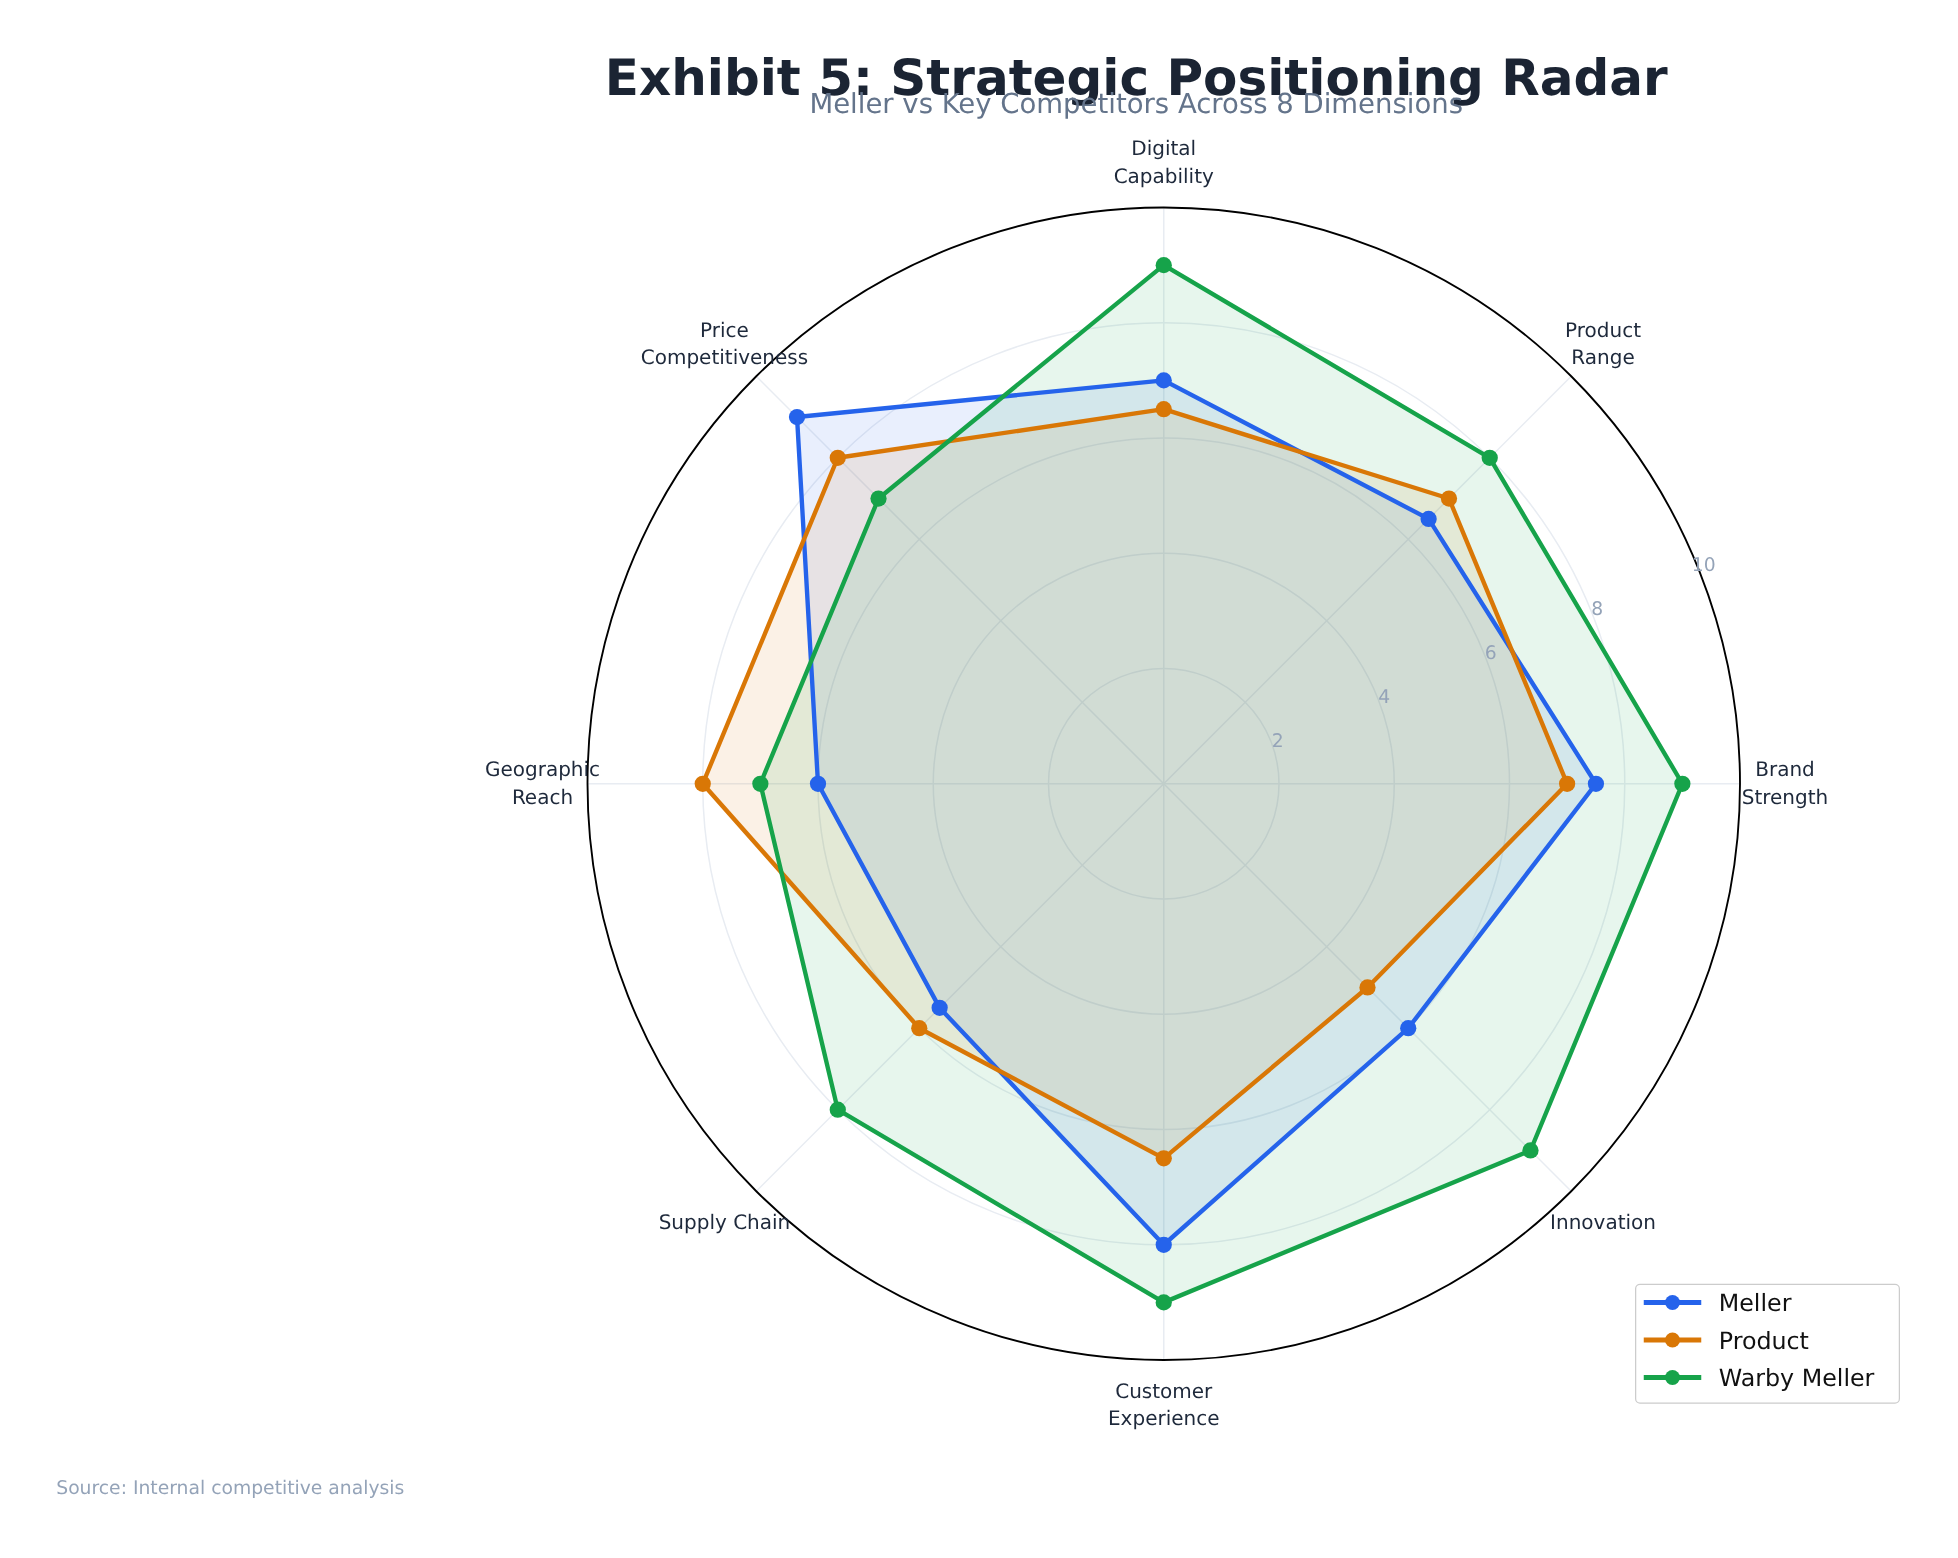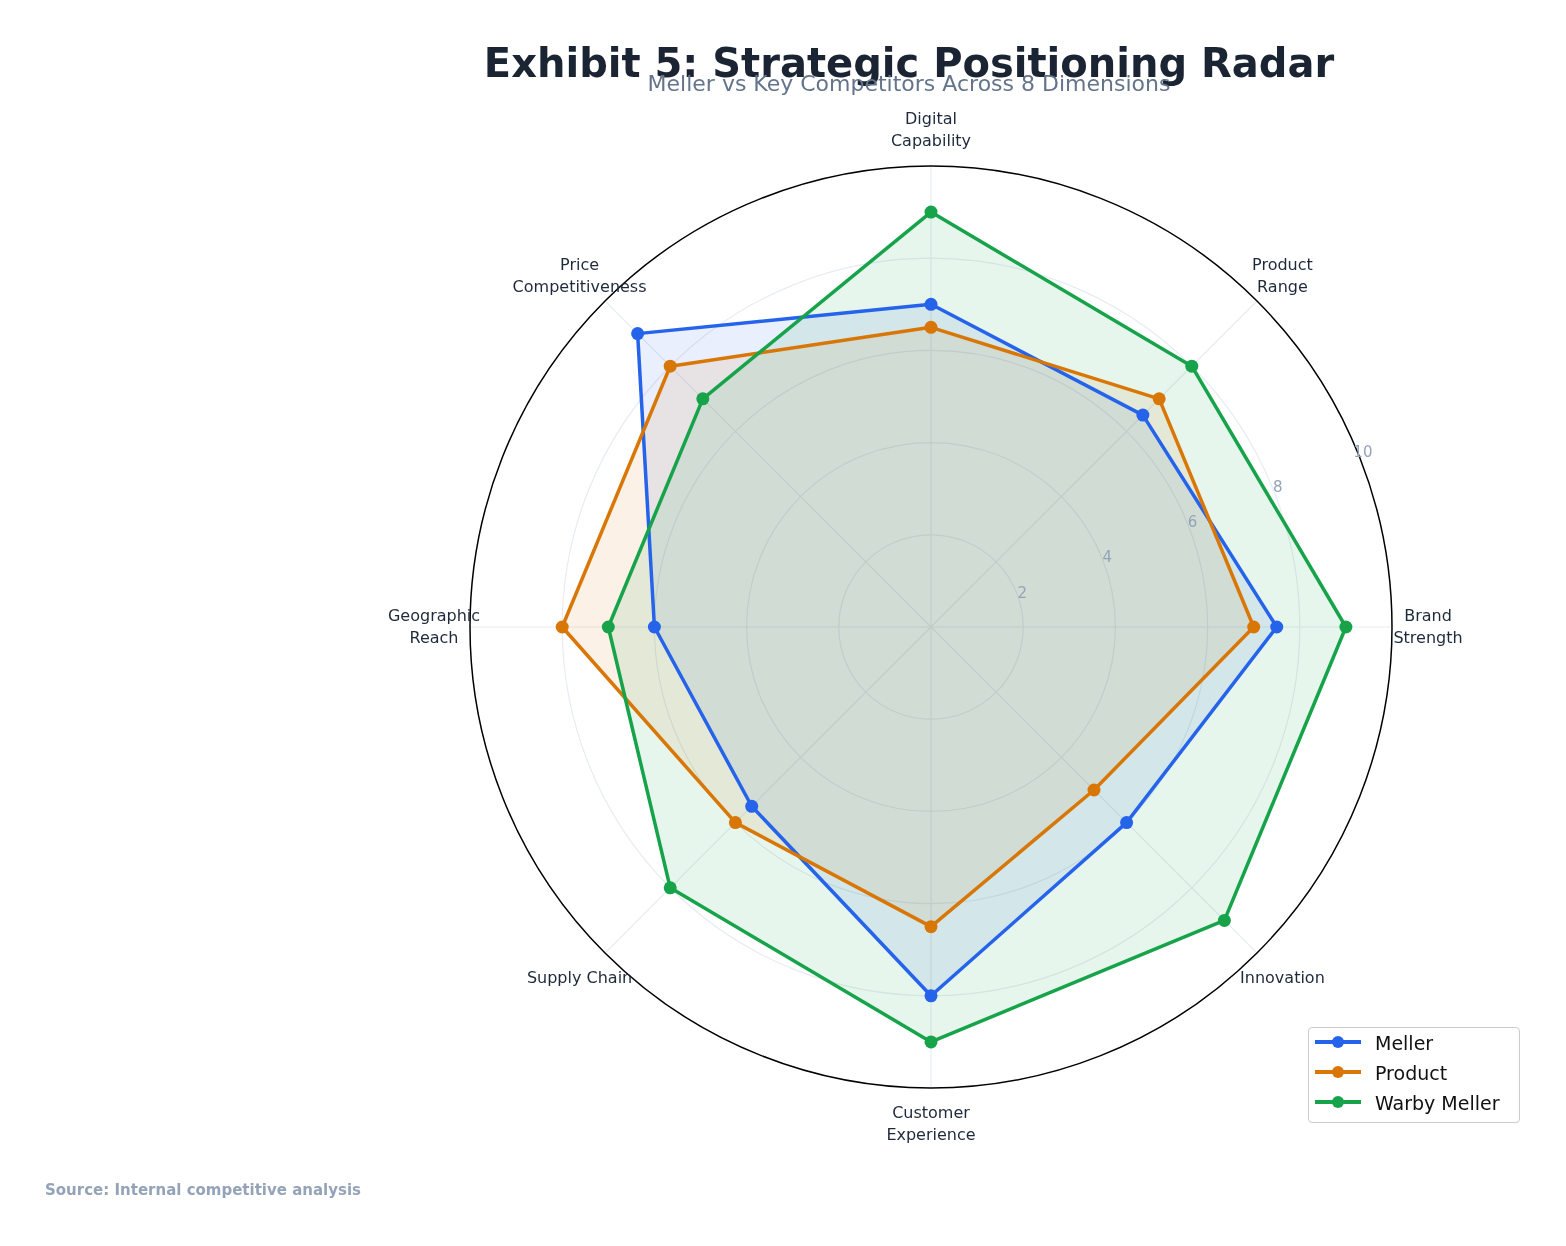--- a/index.html
+++ b/index.html
@@ -1,19 +1,19 @@
 <!DOCTYPE html>
 <html><head>
 <meta charset="utf-8">
 <style>
   html, body { margin: 0; padding: 0; background: #ffffff; }
   body { width: 1566px; height: 1246px; position: relative; overflow: hidden; font-family: "DejaVu Sans", sans-serif; }
   .title { position: absolute; left: 0; width: 1818px; top: 40px; text-align: center; font-size: 40px; font-weight: bold; color: #1b2433; }
   .subtitle { position: absolute; left: 0; width: 1818px; top: 71px; text-align: center; font-size: 22px; color: #64748b; }
-  .source { position: absolute; left: 45px; top: 1181px; font-size: 15px; color: #94a3b8; font-weight: bold; }
+  .source { position: absolute; left: 45px; top: 1181px; font-size: 15px; color: #94a3b8; }
   svg.chart { position: absolute; left: 0; top: 0; }
   .legend { position: absolute; left: 1308px; top: 1027px; width: 212px; height: 96px; border: 1px solid #cccccc; border-radius: 4px; background: #fff; box-sizing: border-box; padding-top: 4px; }
   .legend-item { display: flex; align-items: flex-start; height: 30px; padding-left: 6px; }
   .legend-swatch { position: relative; width: 46px; height: 20px; margin-right: 14px; }
   .legend-swatch .ln { position: absolute; left: 0; right: 0; top: 8px; height: 4px; }
   .legend-swatch .dt { position: absolute; left: 17px; top: 4px; width: 12px; height: 12px; border-radius: 50%; }
   .legend-label { font-size: 19px; color: #111; }
   .axis-label { font-size: 16px; fill: #1e293b; }
   .tick-label { font-size: 15px; fill: #94a3b8; }
 </style>

